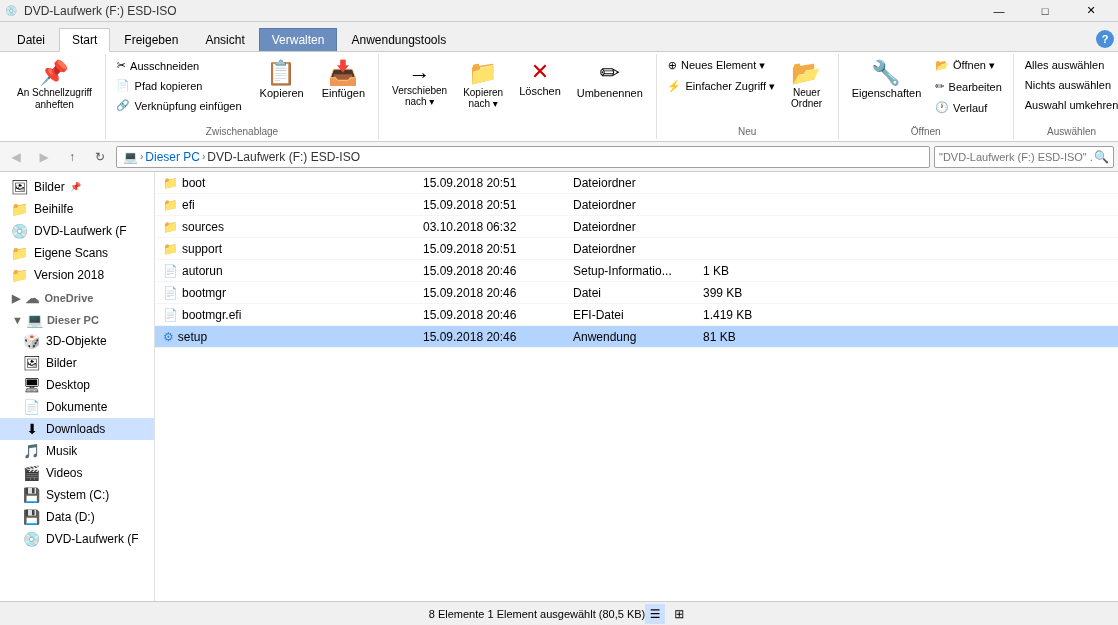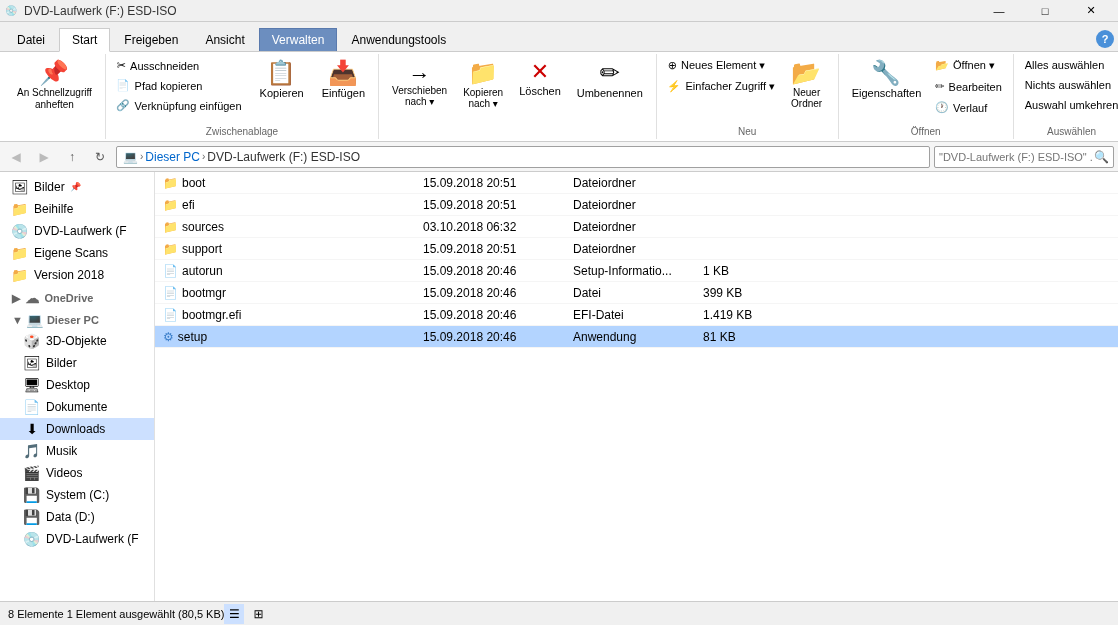--- a/index.html
+++ b/index.html
@@ -242,21 +242,21 @@
 
     
     .status-bar {
       height: 24px;
       background: #f0f0f0;
       border-top: 1px solid #ccc;
       display: flex;
       align-items: center;
       padding: 0 8px;
       font-size: 11px;
-      justify-content: flex-start;
+      justify-content: center;
     }
     .status-bar-right { display: flex; gap: 4px; }
     .view-btn { width: 20px; height: 20px; display: flex; align-items: center; justify-content: center; cursor: pointer; font-size: 12px; }
     .view-btn.active { background: #cce0ff; }
   </style>
 </head>
 <body>
 
 <div class="title-bar">
   <div class="title-bar-left">

